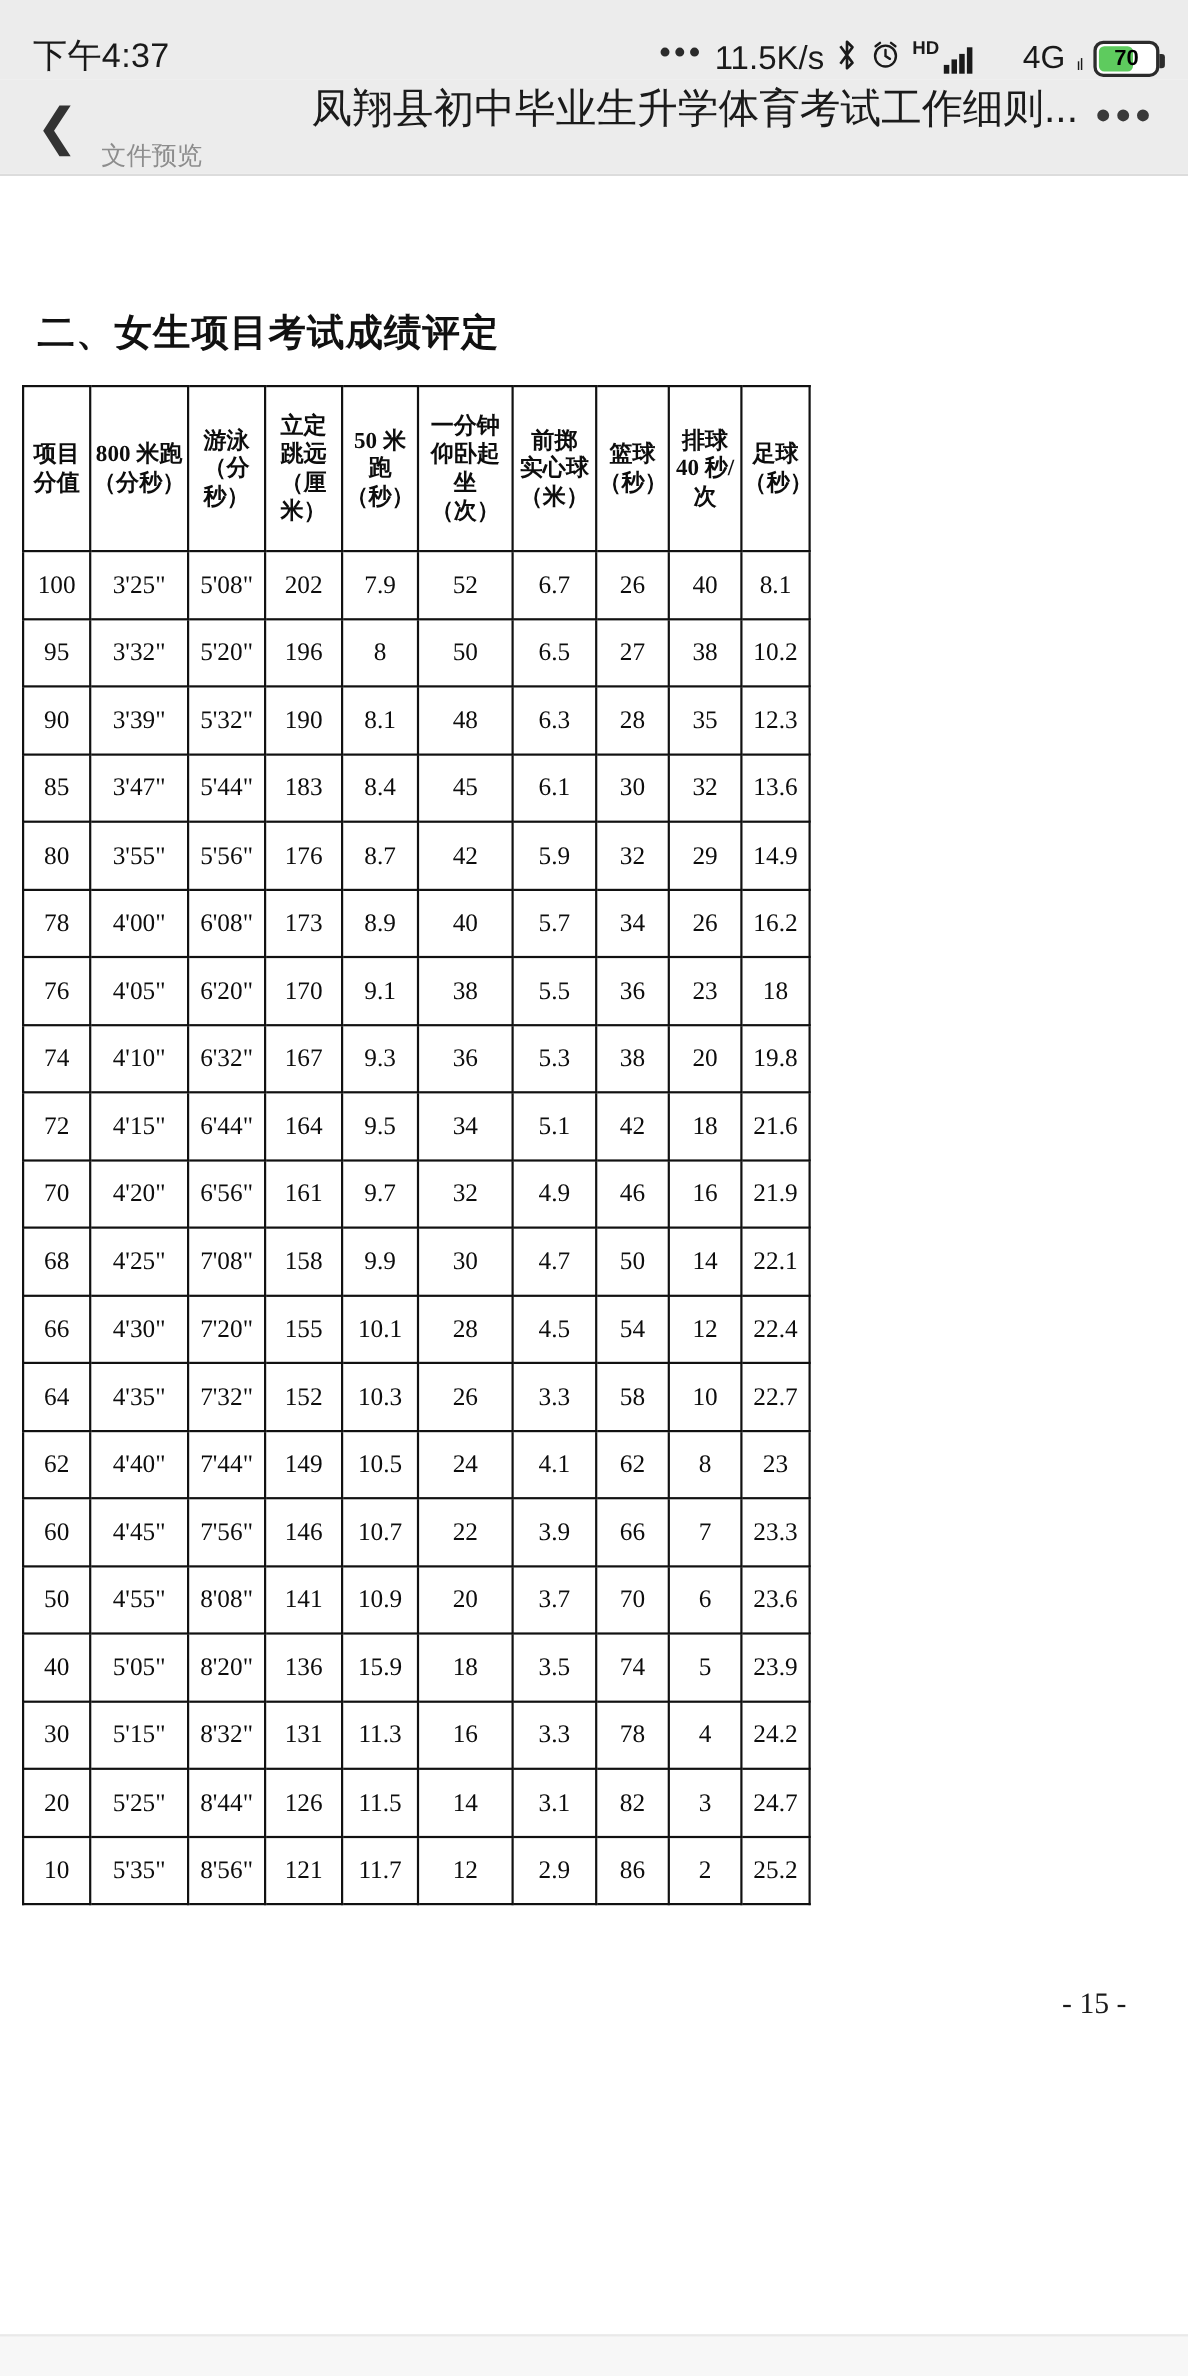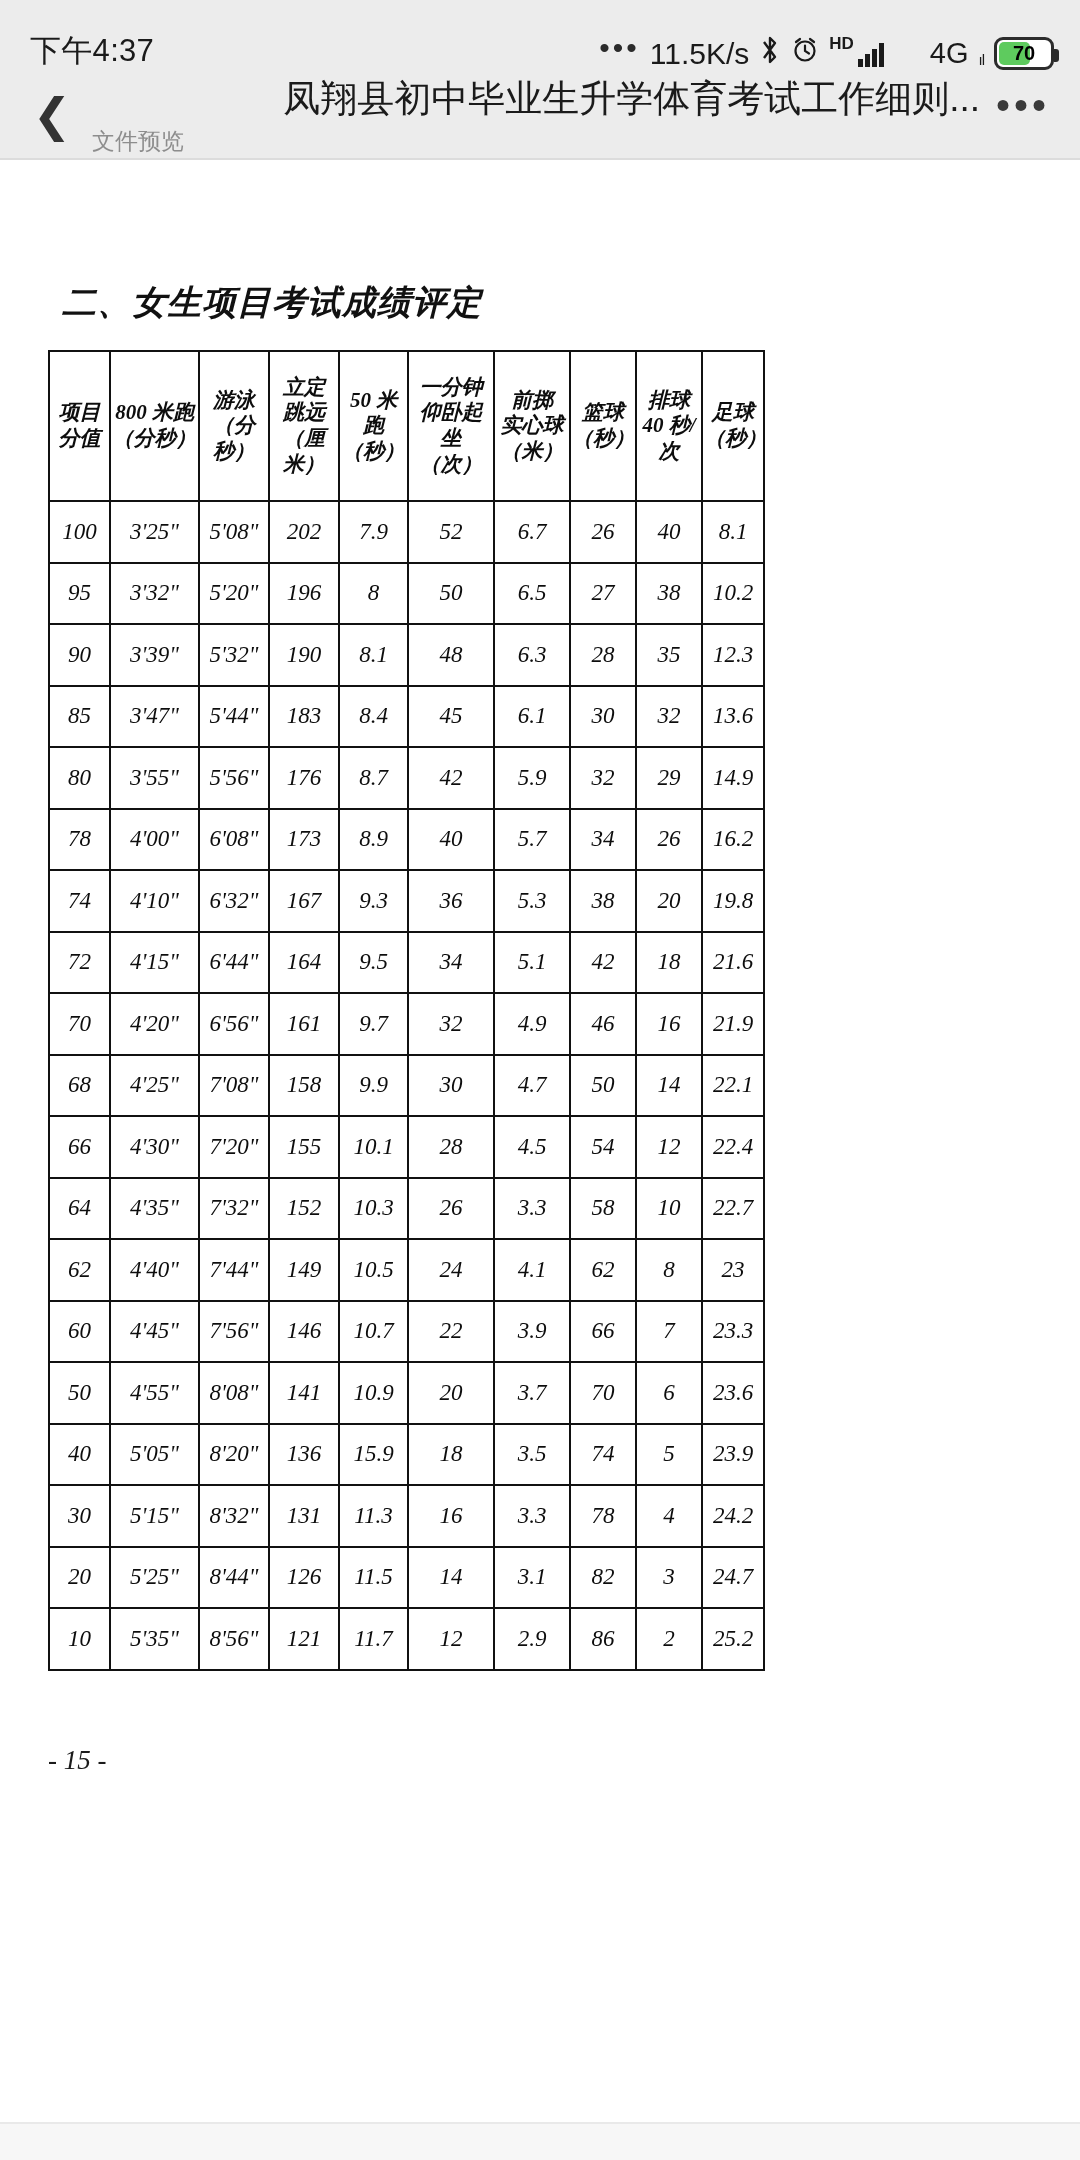--- a/index.html
+++ b/index.html
@@ -81,22 +81,21 @@
     font-size: 40px; color: #3a3a3a; letter-spacing: 4px;
     margin-left: 16px; position: relative; top: -10px;
   }
   .header-rule { height: 2px; background: #dcdcdc; }
 
   
   .doc-scroll {
     background: #ffffff;
     height: 1842px;
     position: relative;
-    padding: 0 48px;
-    font-style: italic;
+    padding: 0 20px;
   }
   .section-heading {
     font-family: "DejaVu Sans", "Liberation Sans", sans-serif;
     font-size: 34px;
     font-weight: bold;
     color: #111;
     margin: 120px 0 24px 14px;
     letter-spacing: 1px;
   }
 
@@ -135,21 +134,21 @@
   col.c5 { width: 86px; }
   col.c6 { width: 76px; }
   col.c7 { width: 66px; }
   col.c8 { width: 66px; }
   col.c9 { width: 62px; }
 
   .page-number {
     font-family: "Liberation Serif", "DejaVu Serif", serif;
     font-size: 27px;
     color: #1b1b1b;
-    text-align: left;
+    text-align: right;
     margin-top: 74px;
     padding-right: 36px;
   }
 
   
   .nav-bar {
     height: 160px;
     background: #f7f7f7;
     border-top: 2px solid #e9e9e9;
     display: flex;
@@ -337,20 +336,32 @@
           <td>6'08"</td>
           <td>173</td>
           <td>8.9</td>
           <td>40</td>
           <td>5.7</td>
           <td>34</td>
           <td>26</td>
           <td>16.2</td>
         </tr>
         <tr>
+          <td>76</td>
+          <td>4'05"</td>
+          <td>6'20"</td>
+          <td>170</td>
+          <td>9.1</td>
+          <td>38</td>
+          <td>5.5</td>
+          <td>36</td>
+          <td>23</td>
+          <td>18</td>
+        </tr>
+        <tr>
           <td>74</td>
           <td>4'10"</td>
           <td>6'32"</td>
           <td>167</td>
           <td>9.3</td>
           <td>36</td>
           <td>5.3</td>
           <td>38</td>
           <td>20</td>
           <td>19.8</td>

